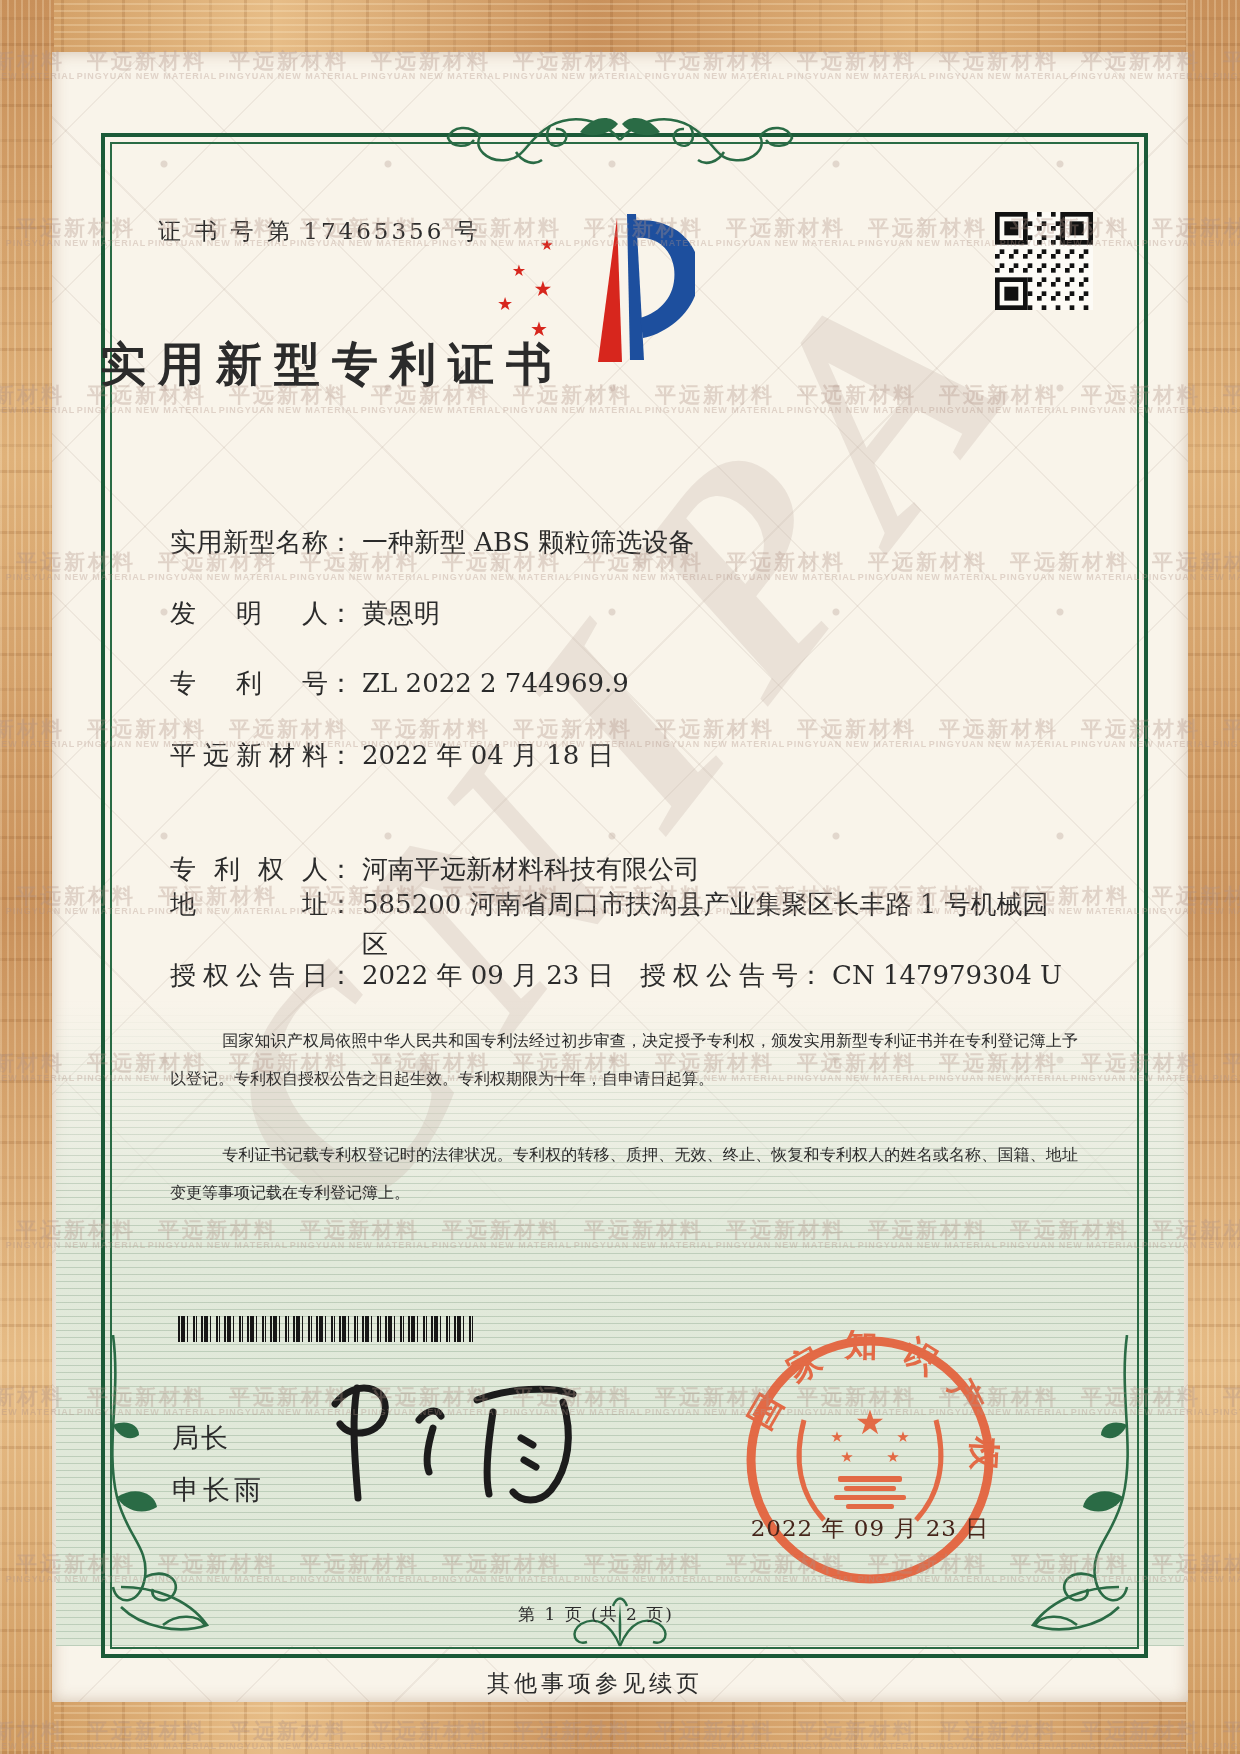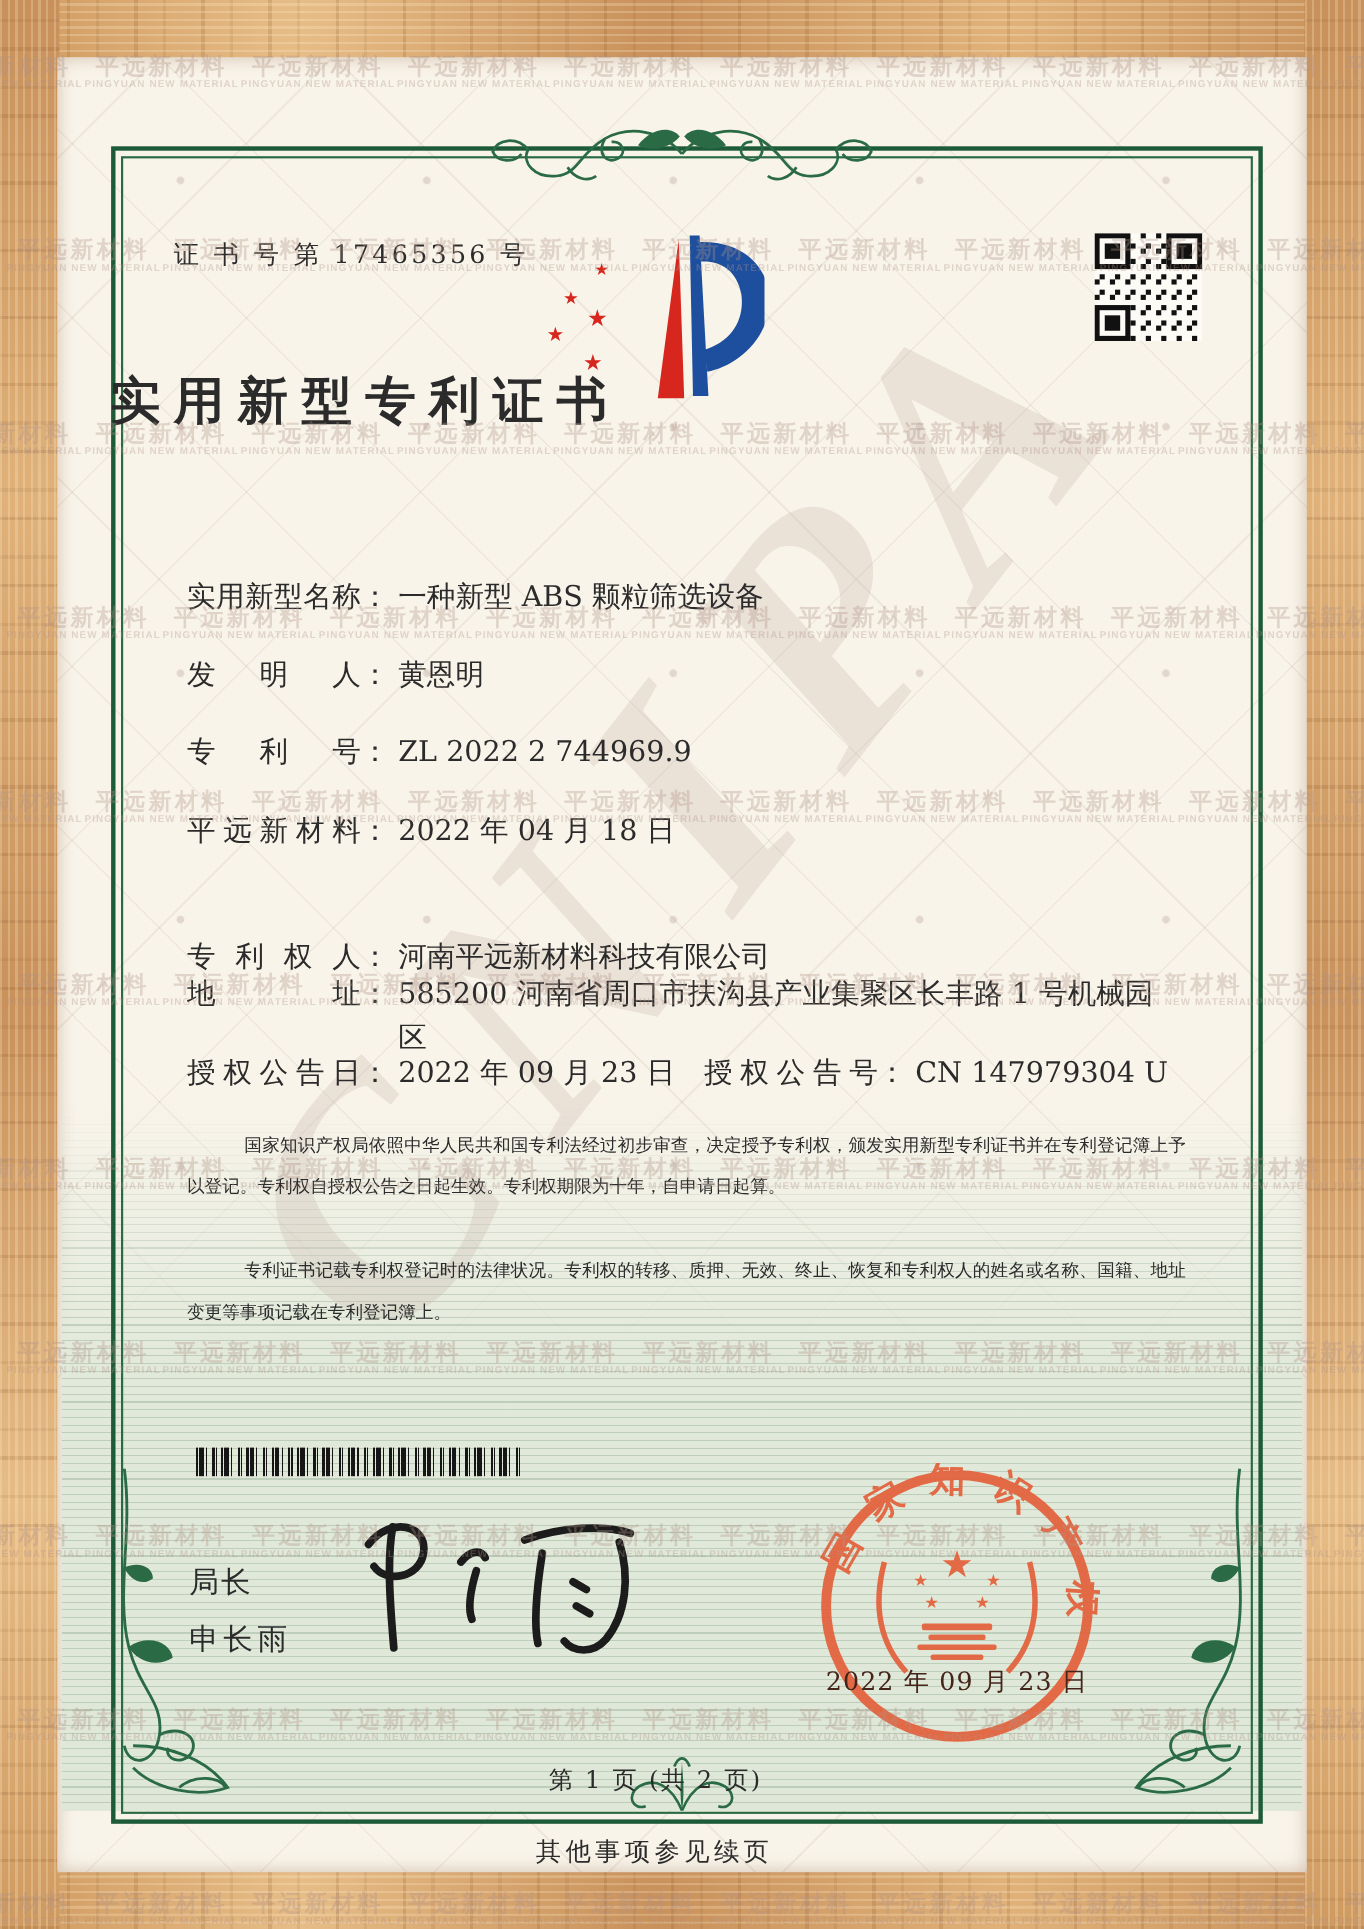--- a/index.html
+++ b/index.html
@@ -73,21 +73,21 @@
   .para .indent{display:inline-block;width:52px;}
   #barcode{left:178px;top:1316px;width:298px;height:26px;z-index:7;
     background:
       repeating-linear-gradient(90deg,#161616 0 2px,rgba(0,0,0,0) 2px 3px,#161616 3px 7px,rgba(0,0,0,0) 7px 9px,#161616 9px 10px,rgba(0,0,0,0) 10px 15px,#161616 15px 17px,rgba(0,0,0,0) 17px 18px,#161616 18px 19px,rgba(0,0,0,0) 19px 23px);}
   #director-label{left:172px;top:1420px;font-size:27px;letter-spacing:2px;}
   #director-name{left:172px;top:1472px;font-size:27px;letter-spacing:4px;}
   #signature{left:295px;top:1350px;width:310px;height:170px;z-index:7;}
   #seal{left:740px;top:1330px;width:260px;height:260px;z-index:7;opacity:.93;}
   #seal-date{left:748px;top:1513px;width:244px;text-align:center;font-size:23px;
              color:#45241a;z-index:8;letter-spacing:1px;}
-  #page-info{left:101px;top:1603px;width:990px;text-align:center;font-size:22px;letter-spacing:2px;}
+  #page-info{left:101px;top:1603px;width:990px;text-align:center;font-size:17px;letter-spacing:2px;}
   #footer-note{left:0;top:1668px;width:1190px;text-align:center;font-size:23px;letter-spacing:4px;}
 
   
   #wm-layer{left:0;top:0;width:1240px;height:1754px;z-index:9;pointer-events:none;}
   .wm{position:absolute;text-align:center;font-family:"Liberation Sans", sans-serif;
       color:rgba(176,146,134,.34);line-height:1.05;}
   .wm .cn{font-size:21px;font-weight:bold;letter-spacing:3px;display:block;}
   .wm .en{font-size:9px;font-weight:bold;letter-spacing:1px;display:block;}
 </style>
 </head>

